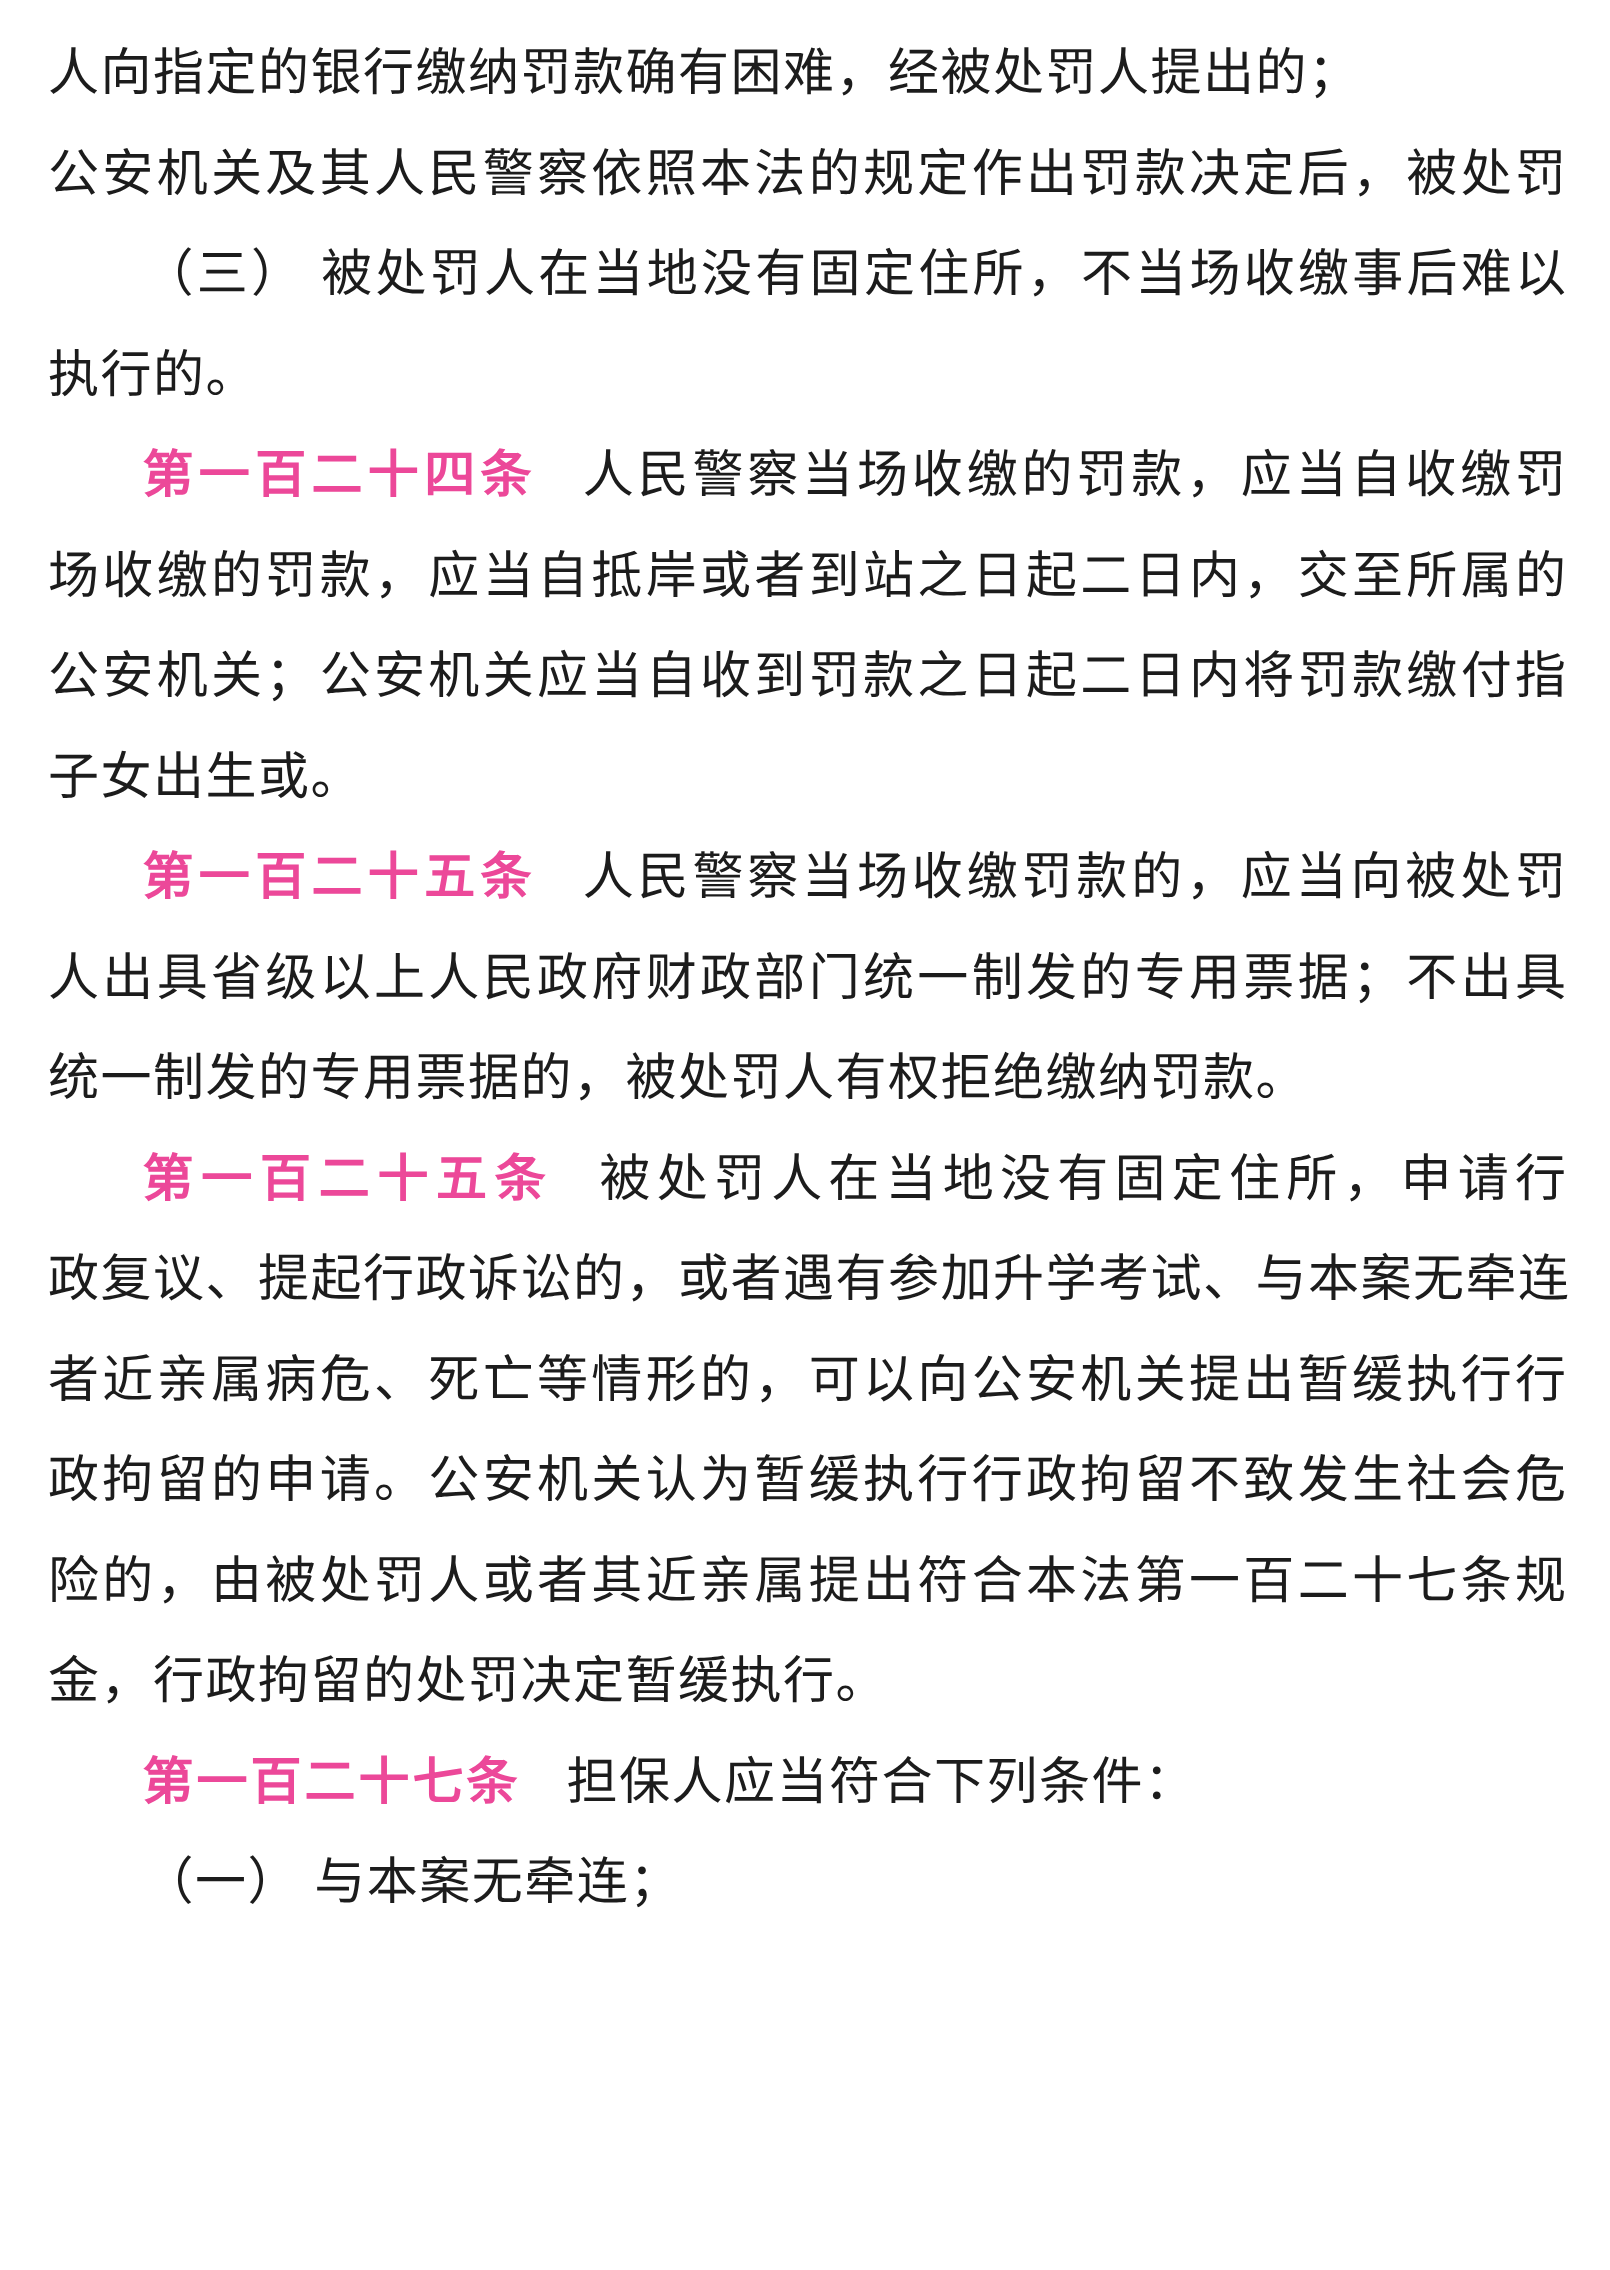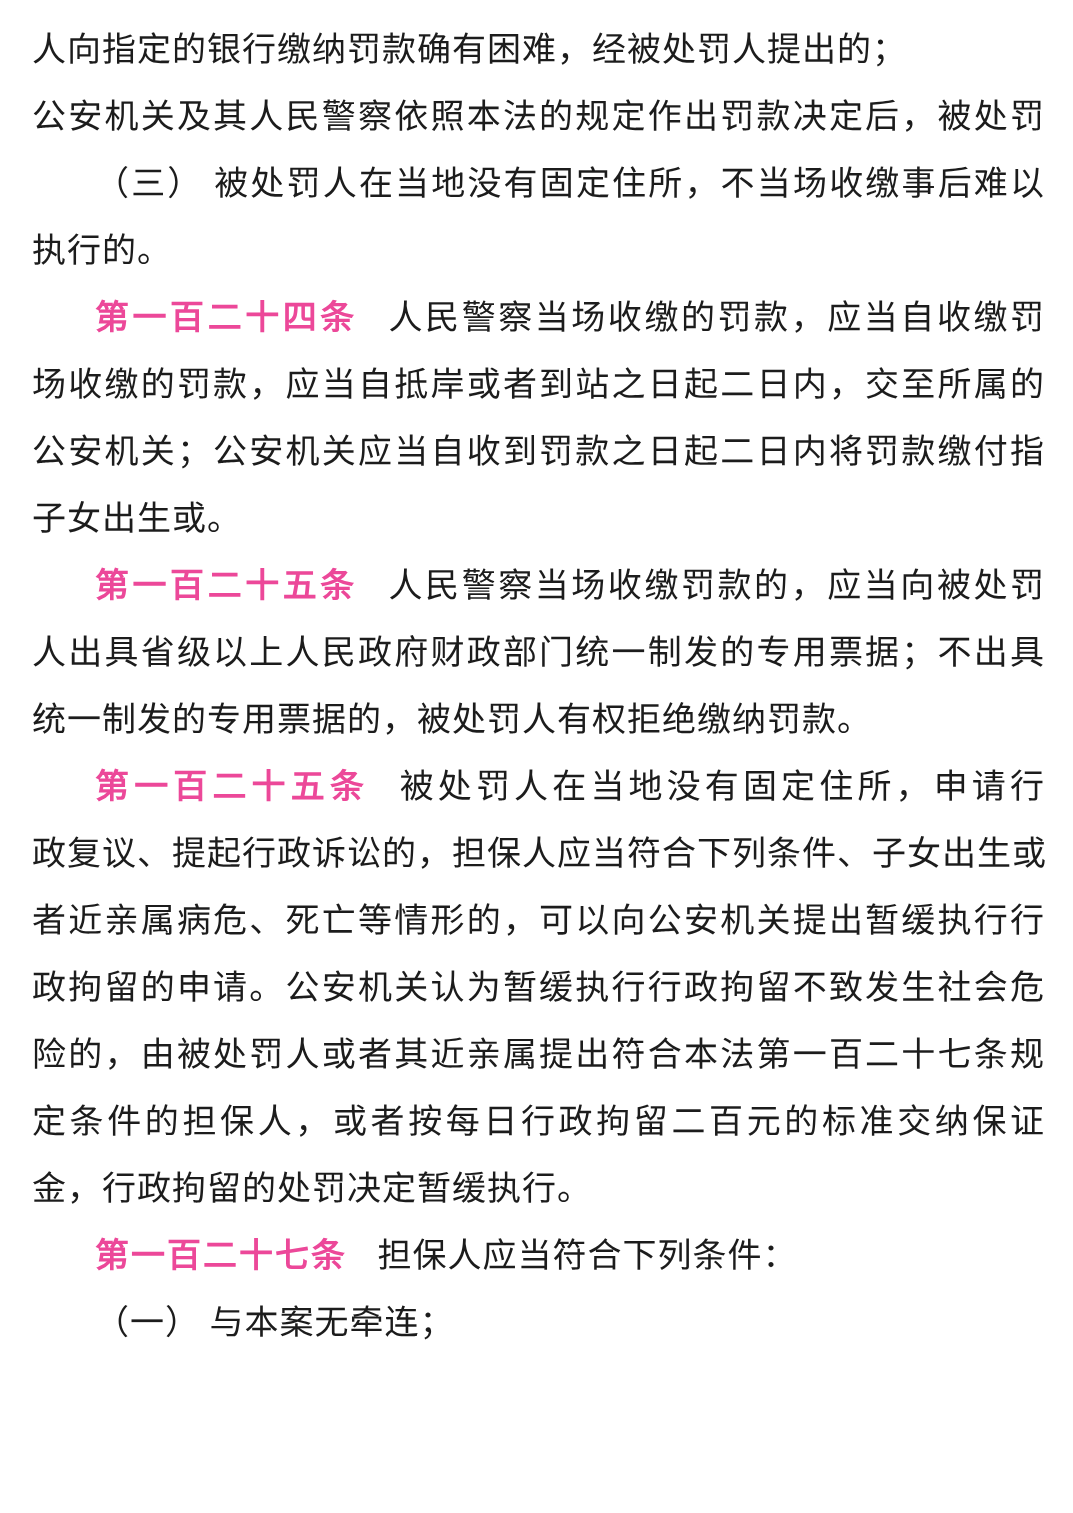--- a/index.html
+++ b/index.html
@@ -66,29 +66,28 @@
   <div class="line"><span>子女出生或。</span></div>
 
   <div class="line indent full"><span class="bold">第一百二十五条</span><span>人民警察当场收缴罚款的，应当向被处罚</span></div>
 
   <div class="line full"><span>人出具省级以上人民政府财政部门统一制发的专用票据；不出具</span></div>
 
   <div class="line"><span>统一制发的专用票据的，被处罚人有权拒绝缴纳罚款。</span></div>
 
   <div class="line indent full"><span class="bold">第一百二十五条</span><span>被处罚人在当地没有固定住所，申请行</span></div>
 
-  <div class="line full"><span>政复议、提起行政诉讼的，担保人应当符合下列条件、子女出生或</span></div>
+  <div class="line full"><span>政复议、提起行政诉讼的，或者遇有参加升学考试、与本案无牵连</span></div>
 
   <div class="line full"><span>者近亲属病危、死亡等情形的，可以向公安机关提出暂缓执行行</span></div>
 
   <div class="line full"><span>政拘留的申请。公安机关认为暂缓执行行政拘留不致发生社会危</span></div>
 
   <div class="line full"><span>险的，由被处罚人或者其近亲属提出符合本法第一百二十七条规</span></div>
 
-  <div class="line full"><span>定条件的担保人，或者按每日行政拘留二百元的标准交纳保证</span></div>
 
   <div class="line"><span>金，行政拘留的处罚决定暂缓执行。</span></div>
 
   <div class="line indent"><span class="bold">第一百二十七条</span><span>担保人应当符合下列条件：</span></div>
 
   <div class="line indent"><span>（一） 与本案无牵连；</span></div>
 
 </div>
 
 </body></html>

